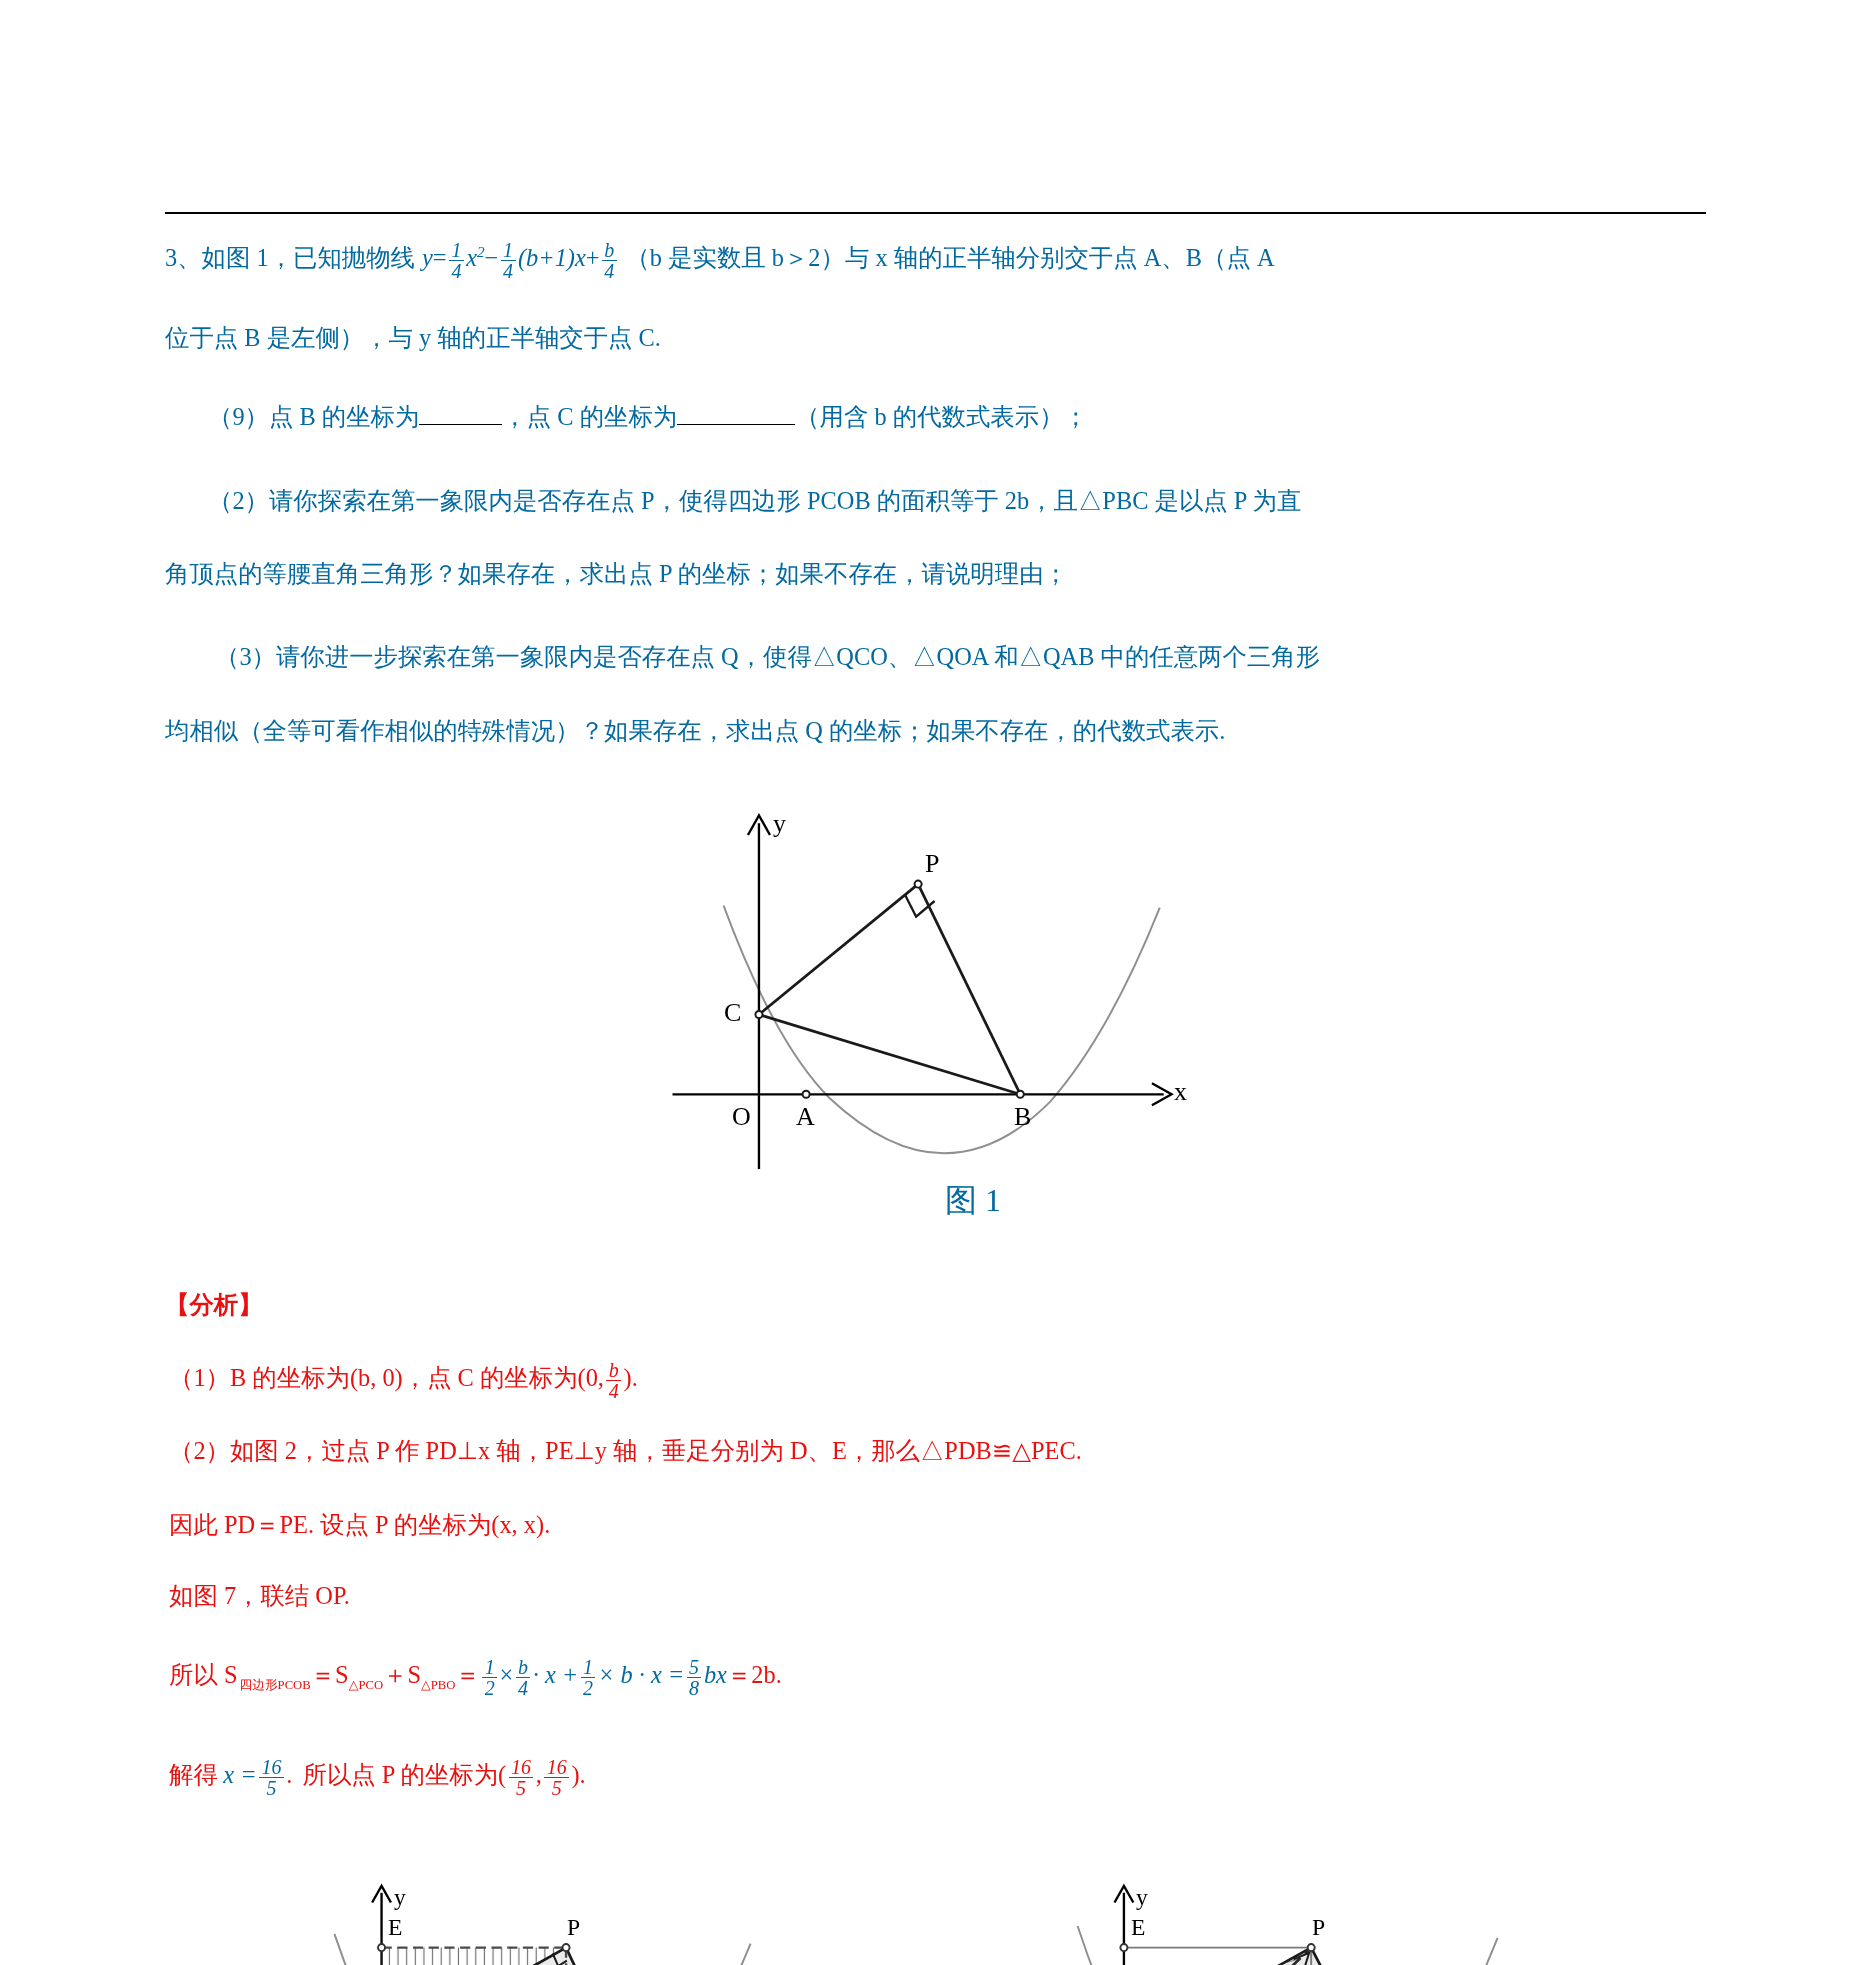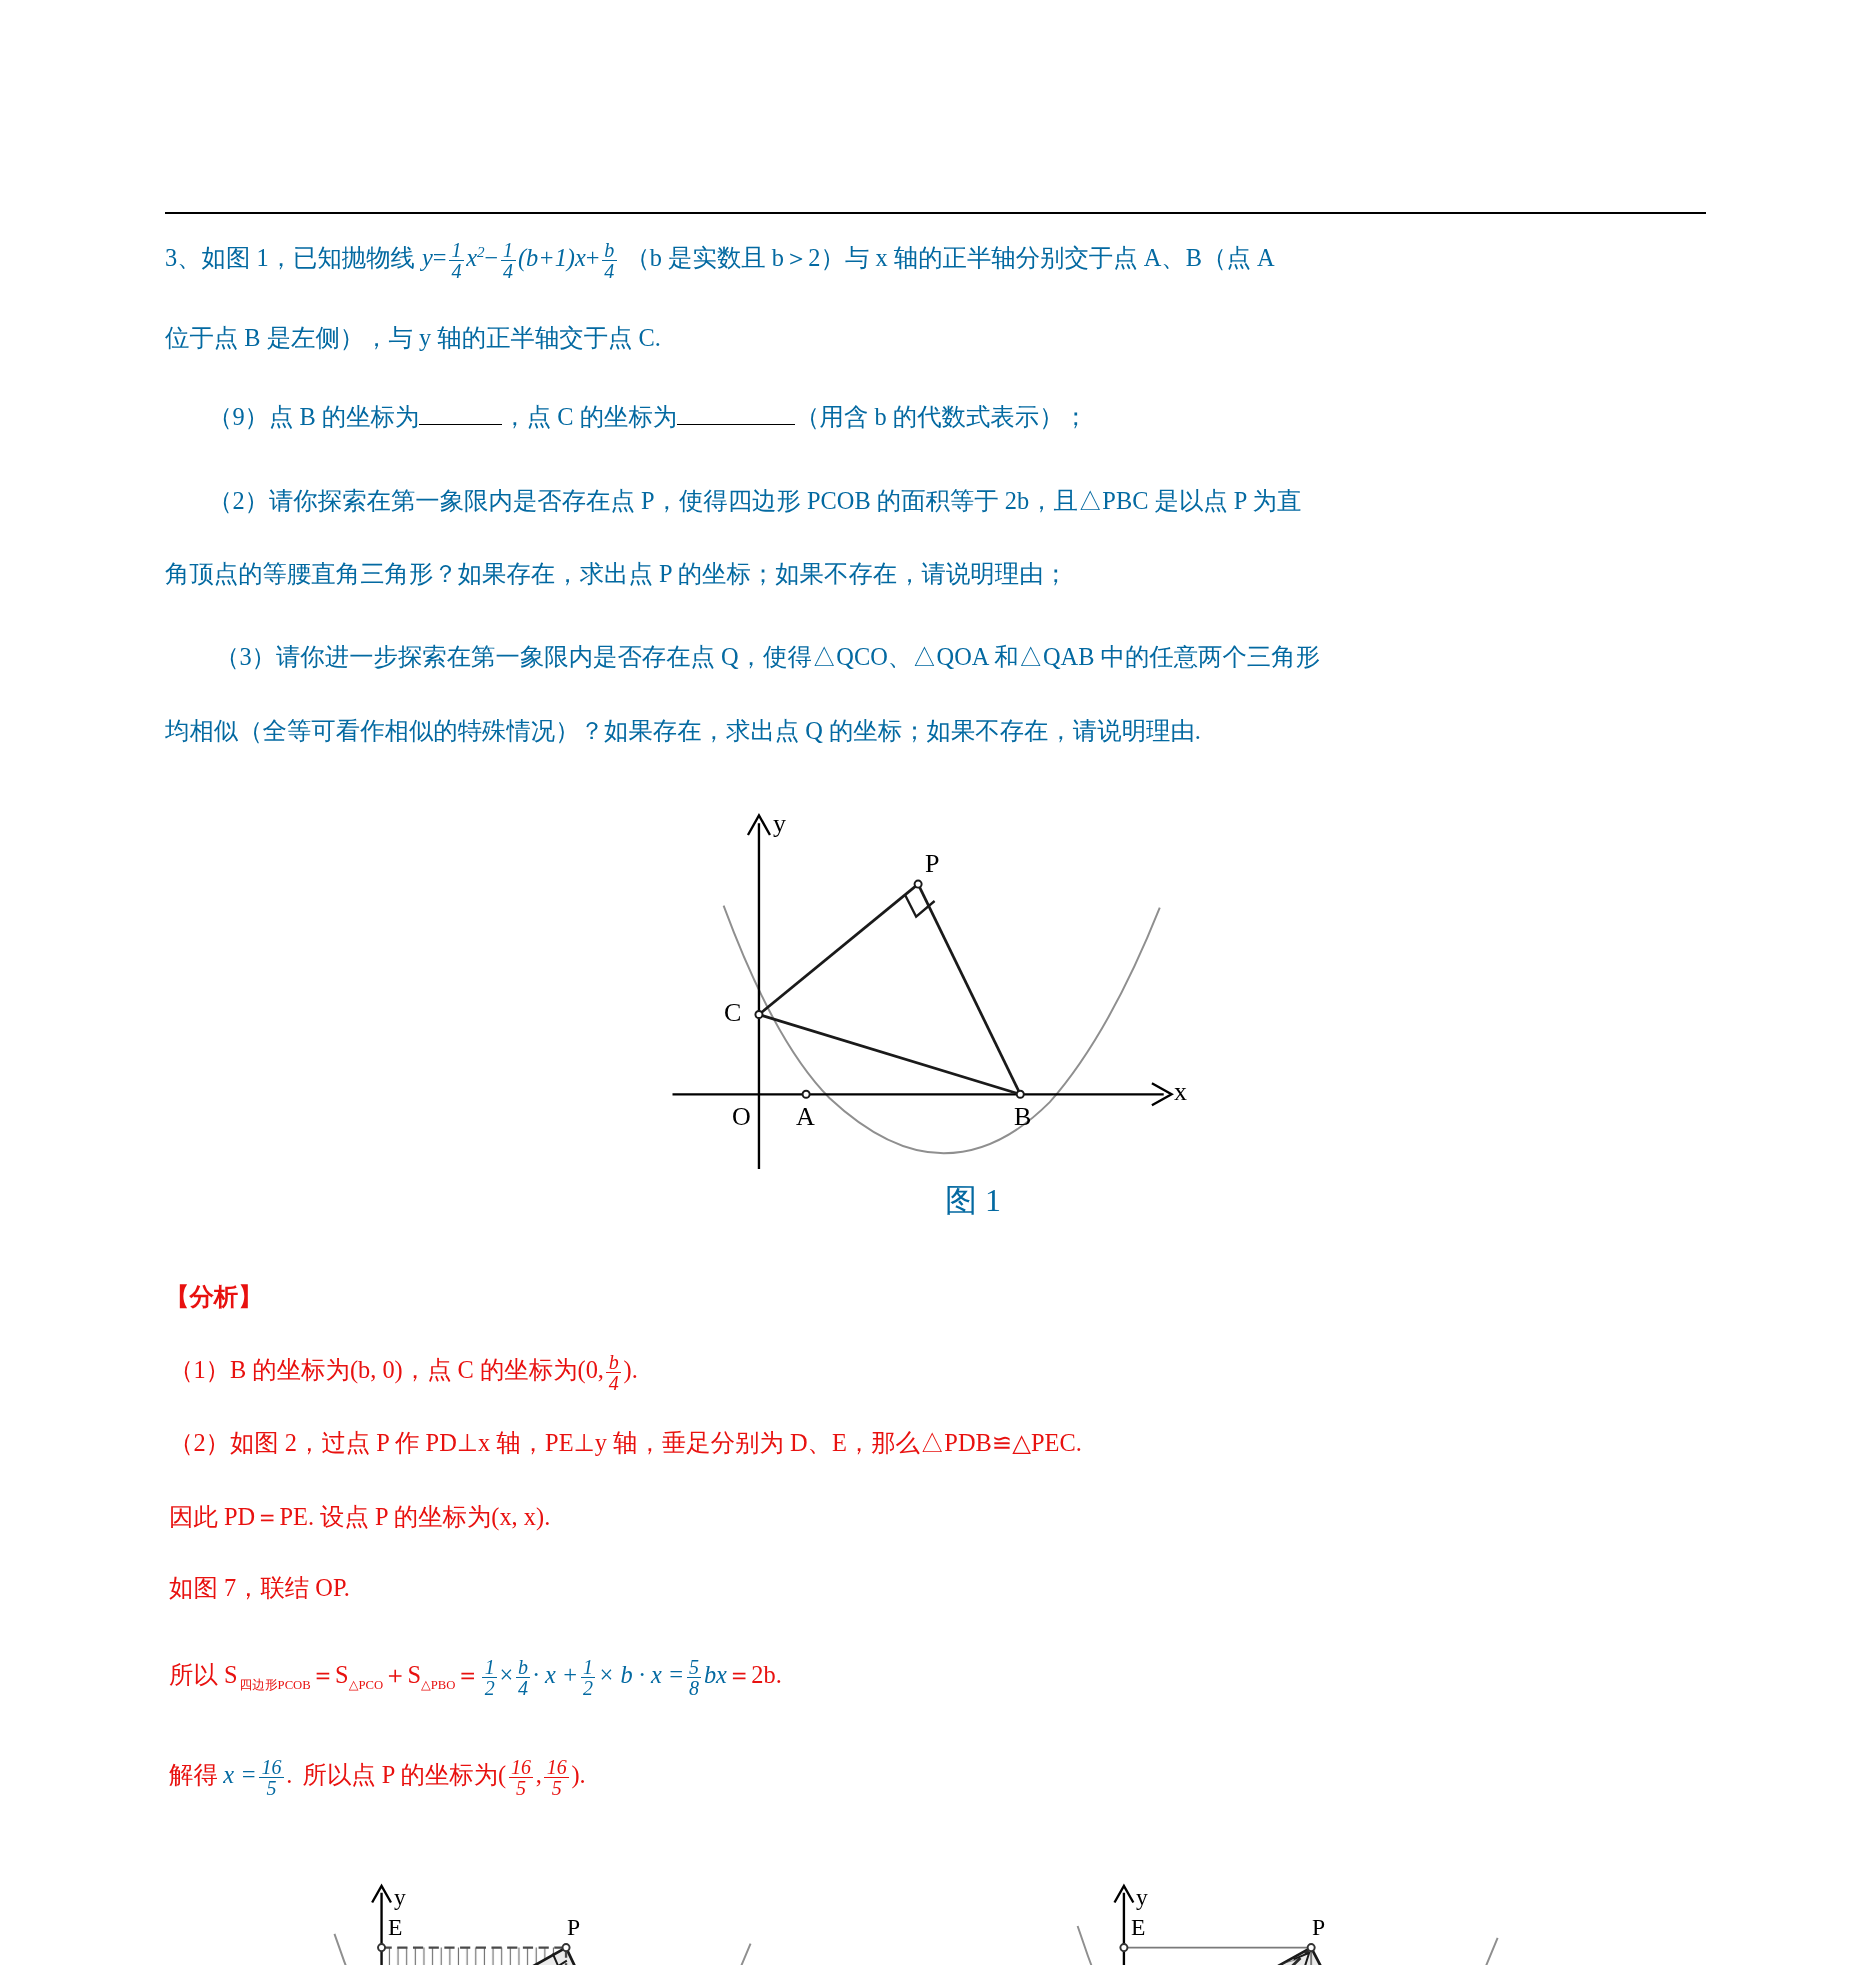--- a/index.html
+++ b/index.html
@@ -9,21 +9,21 @@
     color:#000;
     position:relative;
     overflow:hidden;
   }
   .page { position:absolute; left:0; top:0; width:1872px; height:2647px; }
 
   .rule { position:absolute; left:165px; top:212px; width:1541px; height:2.4px; background:#000; }
 
   
   .ln { position:absolute; font-size:24.4px; line-height:1.0; white-space:nowrap; letter-spacing:0px; }
-  .red { color:#e8110f; }
+  .red { color:#e8110f;margin-top:8px; }
   .blk { color:#0369a1; }
 
   
   .frac {
     display:inline-block; vertical-align:-0.52em;
     text-align:center; line-height:1.02; margin:0 2.4px; font-style:italic;
   }
   .frac .num { display:block; padding:0 2.4px; font-size:0.82em; }
   .frac .den { display:block; padding:0 2.4px; font-size:0.82em; border-top:1.2px solid currentColor; }
   .frac.rl .num, .frac.rl .den { border-color:#e8110f; }
@@ -52,21 +52,21 @@
   <div class="ln blk" style="left:165px; top:326px;">位于点 B 是左侧），与 y 轴的正半轴交于点 C.</div>
 
   <div class="ln blk" style="left:208px; top:405px;">
     <span>（9）点 B 的坐标为</span><span class="blank" style="width:83px"></span><span>，点 C 的坐标为</span><span class="blank" style="width:118px"></span><span>（用含 b 的代数式表示）；</span>
   </div>
 
   <div class="ln blk" style="left:208px; top:489px;">（2）请你探索在第一象限内是否存在点 P，使得四边形 PCOB 的面积等于 2b，且△PBC 是以点 P 为直</div>
   <div class="ln blk" style="left:165px; top:562px;">角顶点的等腰直角三角形？如果存在，求出点 P 的坐标；如果不存在，请说明理由；</div>
 
   <div class="ln blk" style="left:208px; top:645px;margin-left:7px;">（3）请你进一步探索在第一象限内是否存在点 Q，使得△QCO、△QOA 和△QAB 中的任意两个三角形</div>
-  <div class="ln blk" style="left:165px; top:719px;">均相似（全等可看作相似的特殊情况）？如果存在，求出点 Q 的坐标；如果不存在，请说明理由.</div>
+  <div class="ln blk" style="left:165px; top:719px;">均相似（全等可看作相似的特殊情况）？如果存在，求出点 Q 的坐标；如果不存在，的代数式表示.</div>
 
   <div class="fig" style="left:645px; top:776px; width:558px; height:393px;">
     <svg width="558" height="393" viewBox="0 0 1420 1000">
 
       <path d="M 200 330 Q 330 680 470 820 Q 620 960 760 960 Q 900 960 1030 830 Q 1180 660 1310 335" fill="none" stroke="#8f8f8f" stroke-width="5"></path>
 
       <line x1="70" y1="810" x2="1320" y2="810" stroke="#000" stroke-width="6"></line>
       <path d="M 1290 782 L 1340 810 L 1290 838" fill="none" stroke="#000" stroke-width="6"></path>
 
       <line x1="290" y1="1060" x2="290" y2="120" stroke="#000" stroke-width="6"></line>

